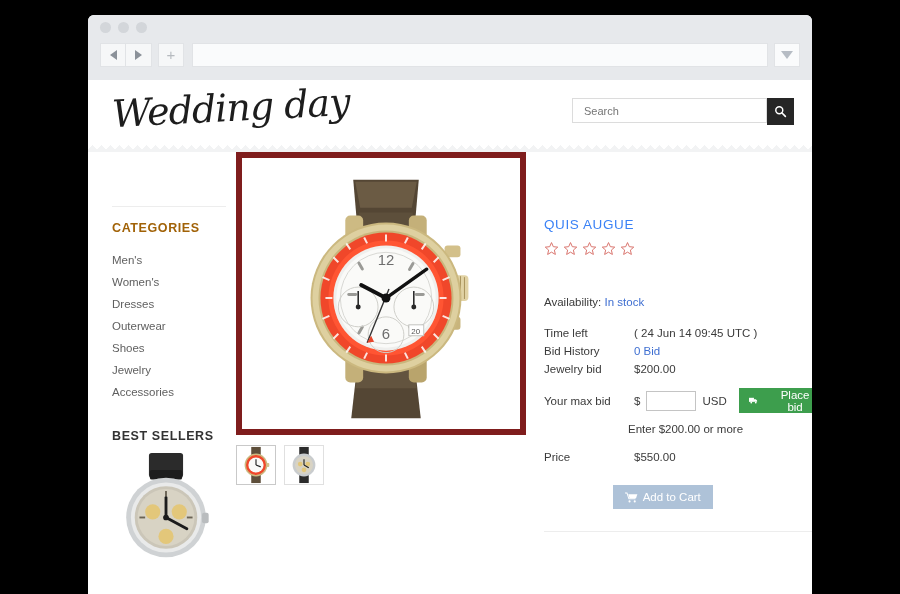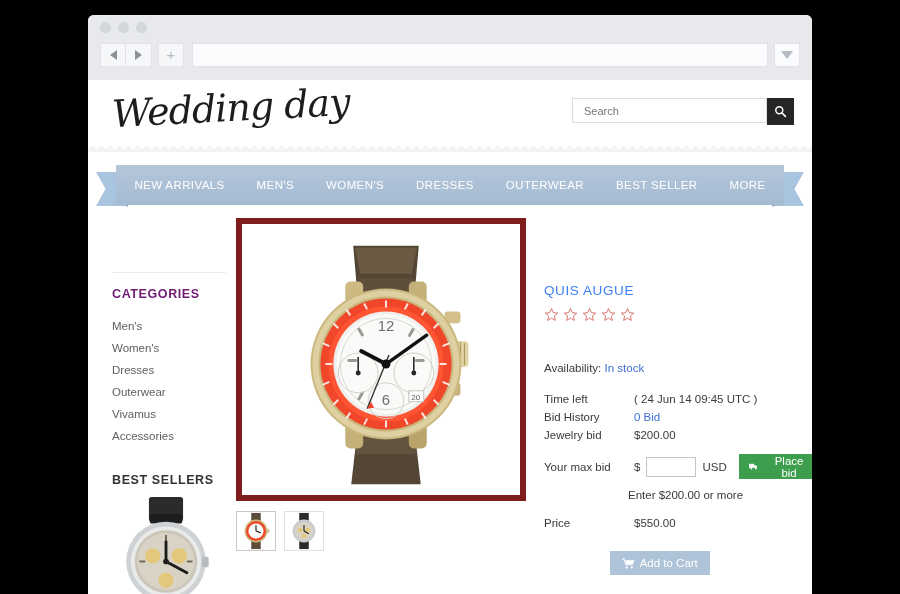--- a/index.html
+++ b/index.html
@@ -133,21 +133,21 @@
     white-space: nowrap;
     font-family: "Liberation Sans", sans-serif;
   }
 
   
   .content { display: flex; padding: 0 18px; }
   .sidebar { width: 124px; flex: 0 0 124px; padding-left: 6px; }
   .side-gap { height: 54px; }
   .side-rule { height: 1px; background: #ededed; margin: 0 4px 14px 0; }
   .side-title {
-    font-size: 12.5px; color: #701a75; letter-spacing: .6px;
+    font-size: 12.5px; color: #a16207; letter-spacing: .6px;
     font-weight: bold; margin-bottom: 14px;
   }
   .side-link {
     display: block; font-size: 11.5px; color: #5f5f5f;
     padding: 5px 0; cursor: pointer;
   }
   .best-block { margin-top: 26px; }
   .best-title {
     font-size: 12.5px; color: #333; letter-spacing: .6px;
     font-weight: bold; margin-bottom: 10px;
@@ -201,21 +201,21 @@
     border: 1px solid #c4c4c4; background: #fff;
     font-size: 11px; padding: 0 4px; outline: none;
     font-family: "Liberation Sans", sans-serif;
   }
   .usd { margin-left: 6px; }
   .place-bid {
     margin-left: 12px;
     background: #3d9e4d; color: #fff; border: none;
     height: 25px; padding: 0 10px;
     font-size: 11.5px; cursor: pointer;
-    display: flex; align-items: center; gap: 15px;
+    display: flex; align-items: center; gap: 21px;
     font-family: "Liberation Sans", sans-serif;
   }
   .hint { font-size: 11.5px; color: #3a3a3a; margin: 10px 0 0 84px; }
   .price-row { display: flex; align-items: center; font-size: 11.5px; color: #3a3a3a; margin-top: 16px; }
   .cart-wrap { display: flex; justify-content: center; margin-top: 22px; padding-right: 40px; }
   .add-cart {
     background: #aec2d8; color: #ffffff; border: none;
     height: 24px; padding: 0 12px;
     font-size: 11.5px; cursor: pointer;
     display: flex; align-items: center; gap: 5px;
@@ -268,47 +268,33 @@
           <svg width="13" height="13" viewBox="0 0 16 16">
             <circle cx="6.5" cy="6.5" r="4.3" fill="none" stroke="#fff" stroke-width="1.8"></circle>
             <line x1="9.6" y1="9.6" x2="14" y2="14" stroke="#fff" stroke-width="2" stroke-linecap="round"></line>
           </svg>
         </button>
       </div>
     </div>
 
     <div class="zigzag"></div>
 
-    <div class="nav-wrap">
-      <div class="ribbon-tail left"></div>
-      <div class="ribbon-tail right"></div>
-      <div class="ribbon-fold left"></div>
-      <div class="ribbon-fold right"></div>
-      <div class="ribbon-band">
-        <span class="nav-item">NEW ARRIVALS</span>
-        <span class="nav-item">MEN'S</span>
-        <span class="nav-item">WOMEN'S</span>
-        <span class="nav-item">DRESSES</span>
-        <span class="nav-item">OUTERWEAR</span>
-        <span class="nav-item">BEST SELLER</span>
-        <span class="nav-item">MORE</span>
-      </div>
-    </div>
 
     <div class="content">
 
       <div class="sidebar">
         <div class="side-gap"></div>
         <div class="side-rule"></div>
         <div class="side-title">CATEGORIES</div>
         <a class="side-link">Men's</a>
         <a class="side-link">Women's</a>
         <a class="side-link">Dresses</a>
         <a class="side-link">Outerwear</a>
-        <a class="side-link">Vivamus</a>
+        <a class="side-link">Shoes</a>
+        <a class="side-link">Jewelry</a>
         <a class="side-link">Accessories</a>
 
         <div class="best-block">
           <div class="best-title">BEST SELLERS</div>
           <div class="bs-watch">
             <svg viewBox="0 0 100 116" width="96" height="110">
               <rect x="32" y="0" width="36" height="26" rx="3" fill="#2b2b2b"></rect>
               <rect x="33" y="18" width="34" height="10" rx="2" fill="#1d1d1d"></rect>
               <circle cx="50" cy="68" r="42" fill="#cfd2d4"></circle>
               <circle cx="50" cy="68" r="37" fill="#e9eaea"></circle>

